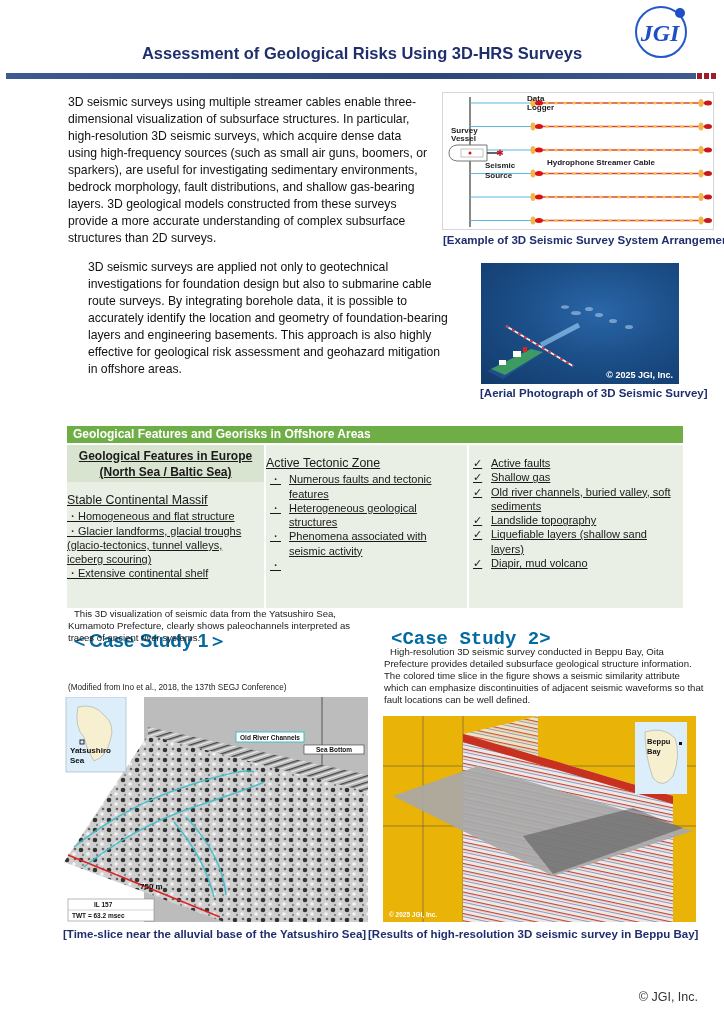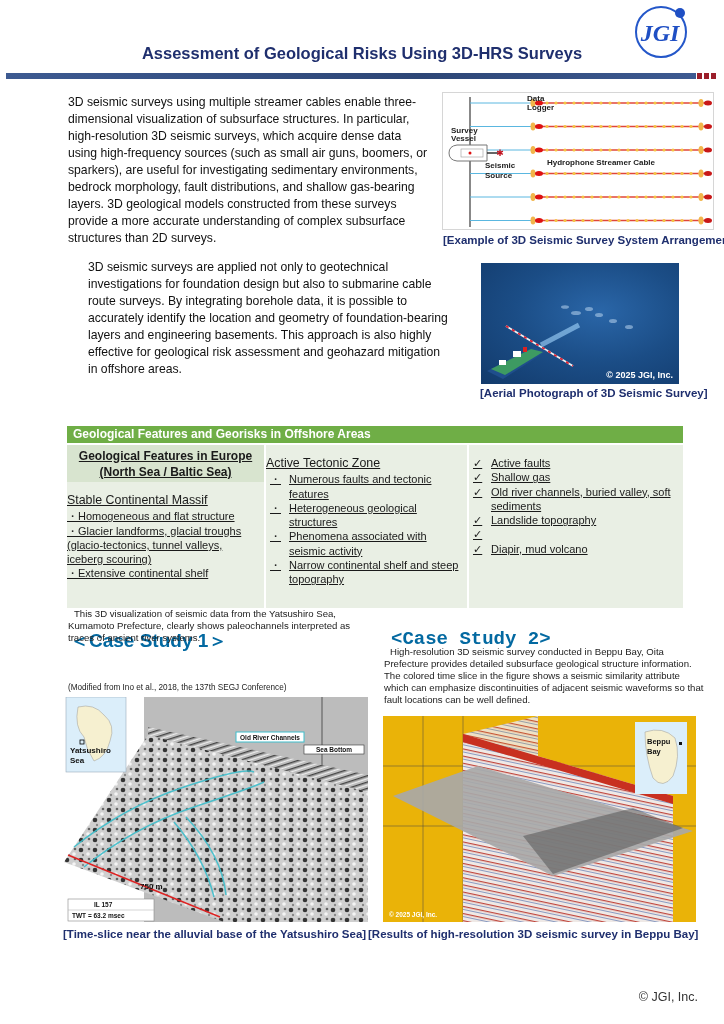--- a/index.html
+++ b/index.html
@@ -280,21 +280,20 @@
         <div class="chk">
             <span>・</span>
             <span>Heterogeneous geological structures</span>
           </div>
         <div class="chk">
             <span>・</span>
             <span>Phenomena associated with seismic activity</span>
           </div>
         <div class="chk">
             <span>・</span>
-            <span>Narrow continental shelf and steep topography</span>
           </div>
       </div>
     </div>
     <div class="tbl-col" style="width:214px;">
       <div class="bd">
         <div class="chk">
             <span class="mk">✓</span>
             <span>Active faults</span>
           </div>
         <div class="chk">
@@ -304,20 +303,21 @@
         <div class="chk">
             <span class="mk">✓</span>
             <span>Old river channels, buried valley, soft sediments</span>
           </div>
         <div class="chk">
             <span class="mk">✓</span>
             <span>Landslide topography</span>
           </div>
         <div class="chk">
             <span class="mk">✓</span>
+            <span>Liquefiable layers (shallow sand layers)</span>
           </div>
         <div class="chk">
             <span class="mk">✓</span>
             <span>Diapir, mud volcano</span>
           </div>
       </div>
     </div>
   </div>
 </div>
 

